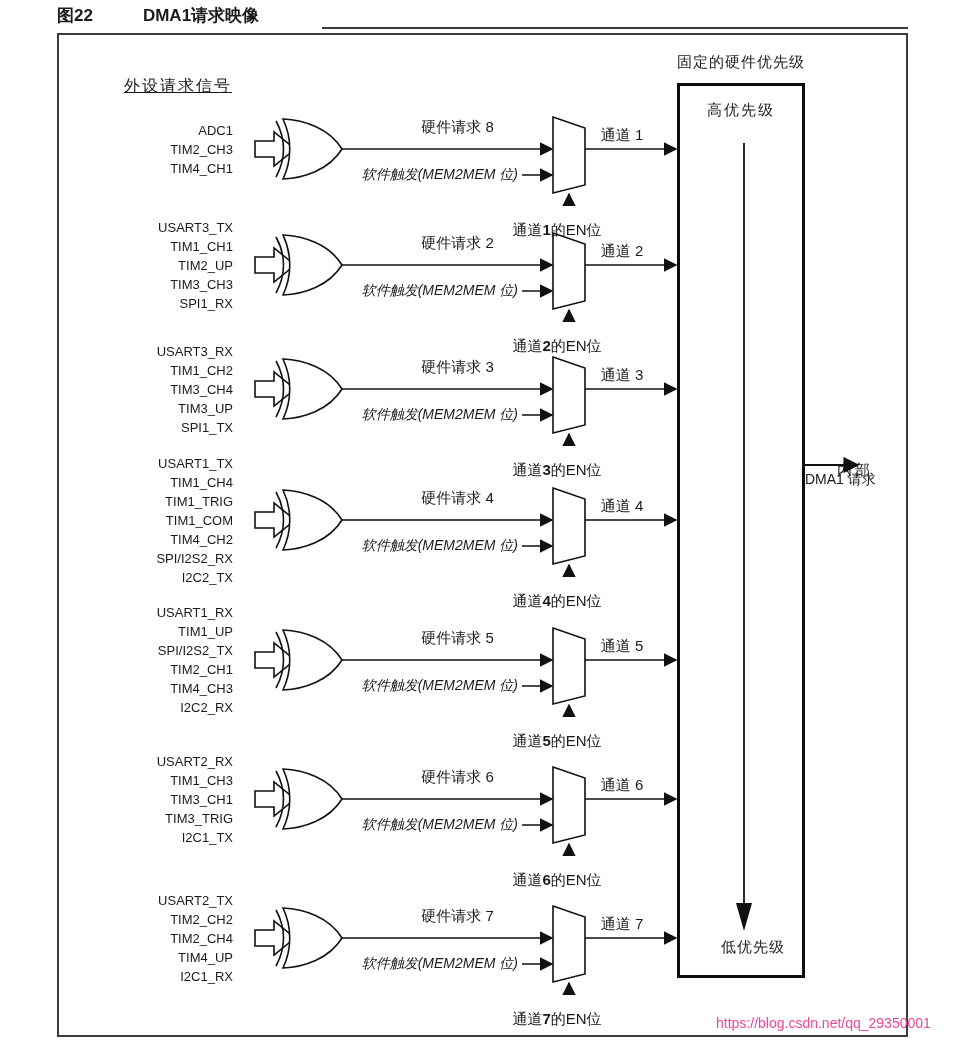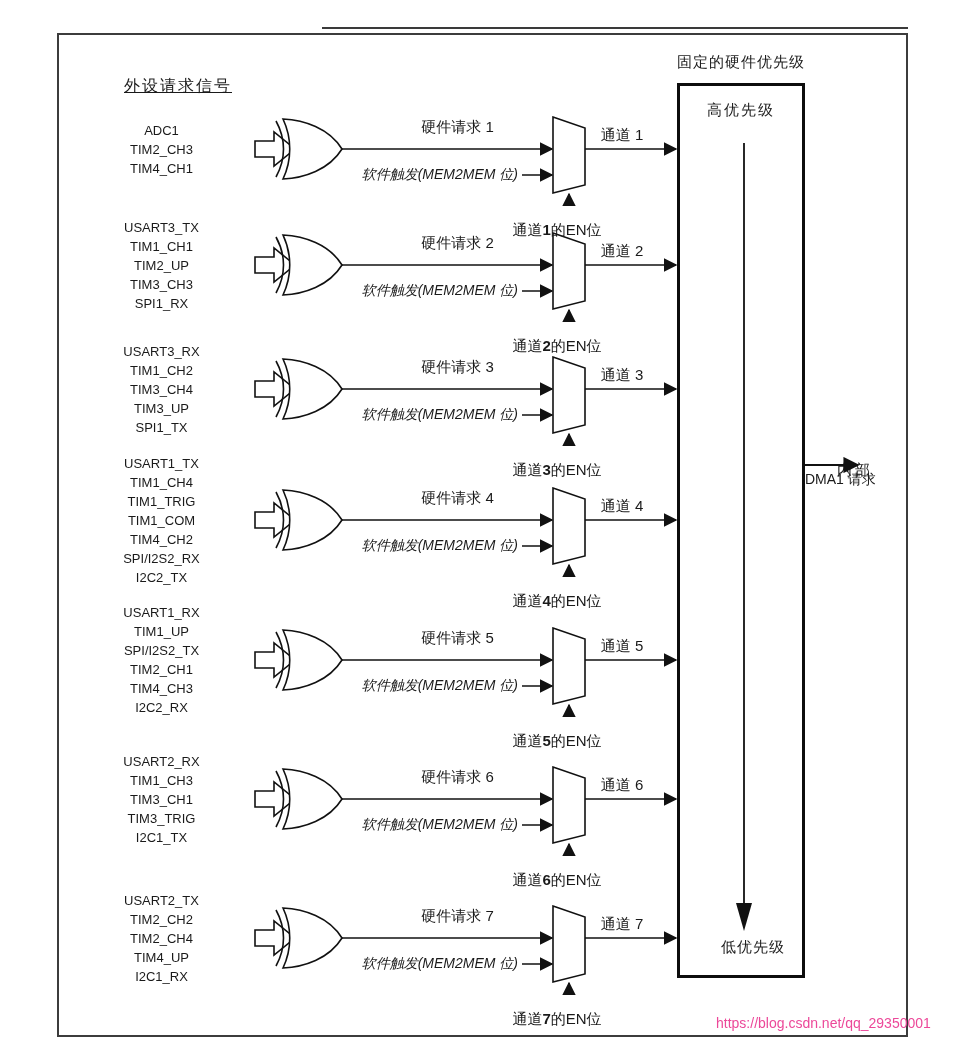--- a/index.html
+++ b/index.html
@@ -18,33 +18,36 @@
   .prio-high{position:absolute;left:677px;top:101px;width:128px;text-align:center;font-size:15px;letter-spacing:2px;}
   .prio-low{position:absolute;left:677px;top:938px;width:128px;text-align:center;font-size:15px;letter-spacing:1px;margin-left:12px;}
   .out-label-1{position:absolute;left:805px;top:437px;width:100px;text-align:center;font-size:15px;letter-spacing:3px;margin-top:24px;}
   .out-label-2{position:absolute;left:805px;top:471px;width:100px;text-align:left;font-size:14px;}
   .watermark{position:absolute;left:716px;top:1015px;font-size:14px;color:#ec4899;white-space:nowrap;}
 
   .channel{position:absolute;left:0;width:970px;height:0;}
   .ch1{top:149px}.ch2{top:265px}.ch3{top:389px}.ch4{top:520px}
   .ch5{top:660px}.ch6{top:799px}.ch7{top:938px}
   .signals{position:absolute;left:90px;top:0;width:143px;transform:translateY(-50%);
-           text-align:center;font-size:13px;line-height:19px;white-space:nowrap;}
+           text-align:right;font-size:13px;line-height:19px;white-space:nowrap;}
   .hw-label{position:absolute;left:360px;top:-31px;width:195px;text-align:center;font-size:15px;white-space:nowrap;}
   .ch-label{position:absolute;left:592px;top:-23px;width:60px;text-align:center;font-size:15px;white-space:nowrap;}
   .sw-label{position:absolute;left:306px;top:17px;width:212px;text-align:right;font-size:14px;white-space:nowrap;font-style:italic;}
   .en-label{position:absolute;left:492px;top:72px;width:130px;text-align:center;font-size:15px;white-space:nowrap;}
   .en-label b{font-weight:700;}
   svg.wires{position:absolute;left:0;top:0;pointer-events:none;}
 </style>
 </head>
 <body>
 
 <div class="page">
 
+  <div class="fig-title">
+    <span>图22</span><span class="gap"></span><span>DMA1请求映像</span>
+  </div>
   <div class="fig-underline"></div>
 
   <div class="fig-box"></div>
 
   <div class="periph-header">外设请求信号</div>
   <div class="prio-header">固定的硬件优先级</div>
 
   <div class="prio-box"></div>
   <div class="prio-high">高优先级</div>
   <div class="prio-low">低优先级</div>
@@ -146,21 +149,21 @@
 
     <path d="M805 465 H858" stroke="#111" stroke-width="1.8" marker-end="url(#arr)"></path>
   </svg>
 
   <div class="channel ch1">
     <div class="signals">
       <div>ADC1</div>
       <div>TIM2_CH3</div>
       <div>TIM4_CH1</div>
     </div>
-    <div class="hw-label">硬件请求 1</div>
+    <div class="hw-label">硬件请求 8</div>
     <div class="sw-label">软件触发(MEM2MEM 位)</div>
     <div class="ch-label">通道 1</div>
     <div class="en-label"><span>通道</span><b>1</b><span>的EN位</span></div>
   </div>
 
   <div class="channel ch2">
     <div class="signals">
       <div>USART3_TX</div>
       <div>TIM1_CH1</div>
       <div>TIM2_UP</div>

